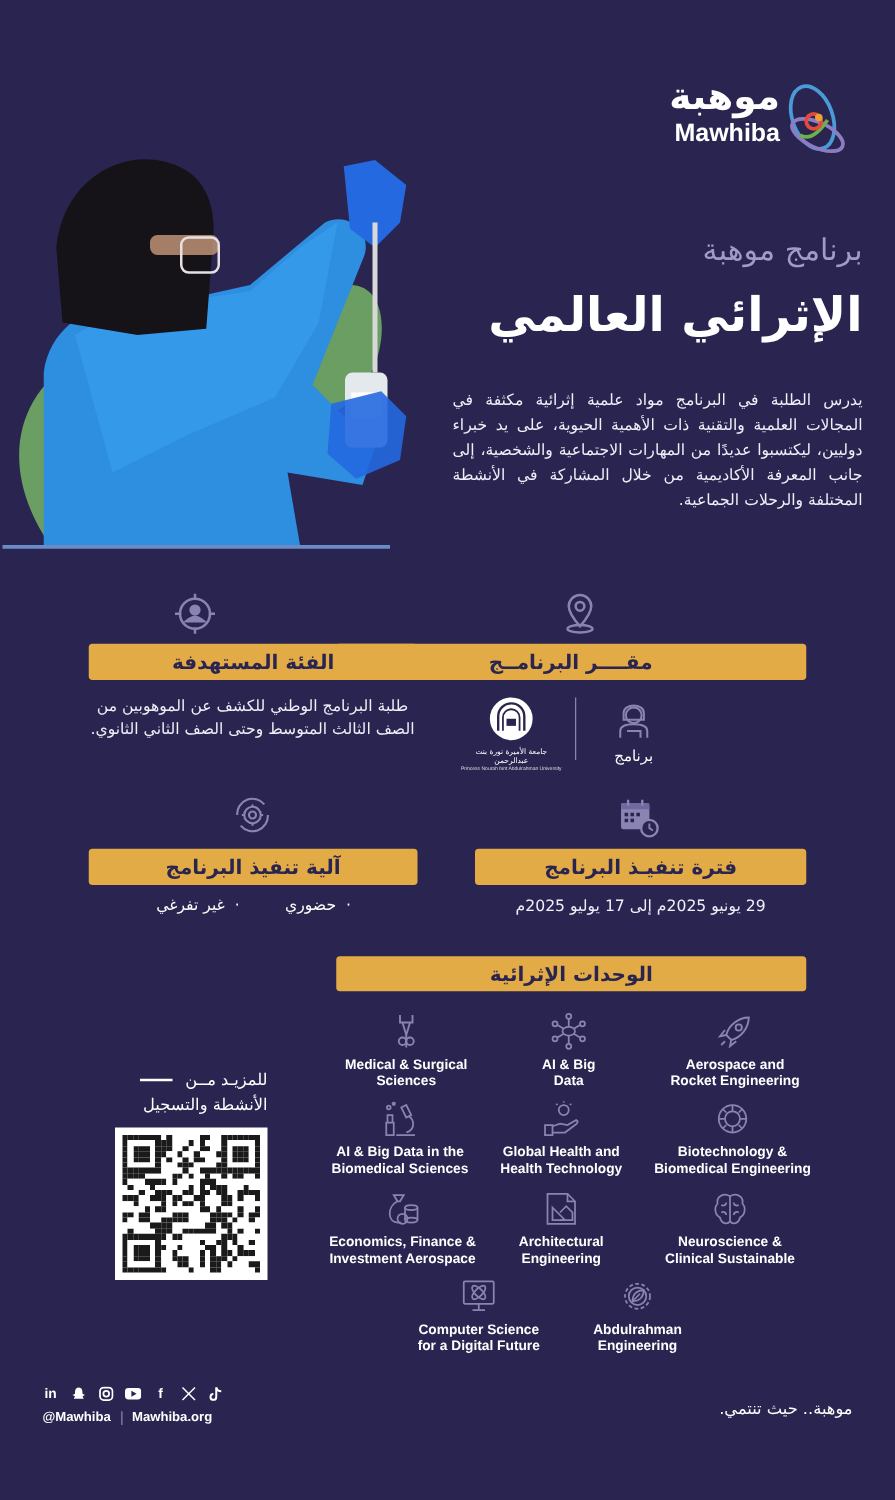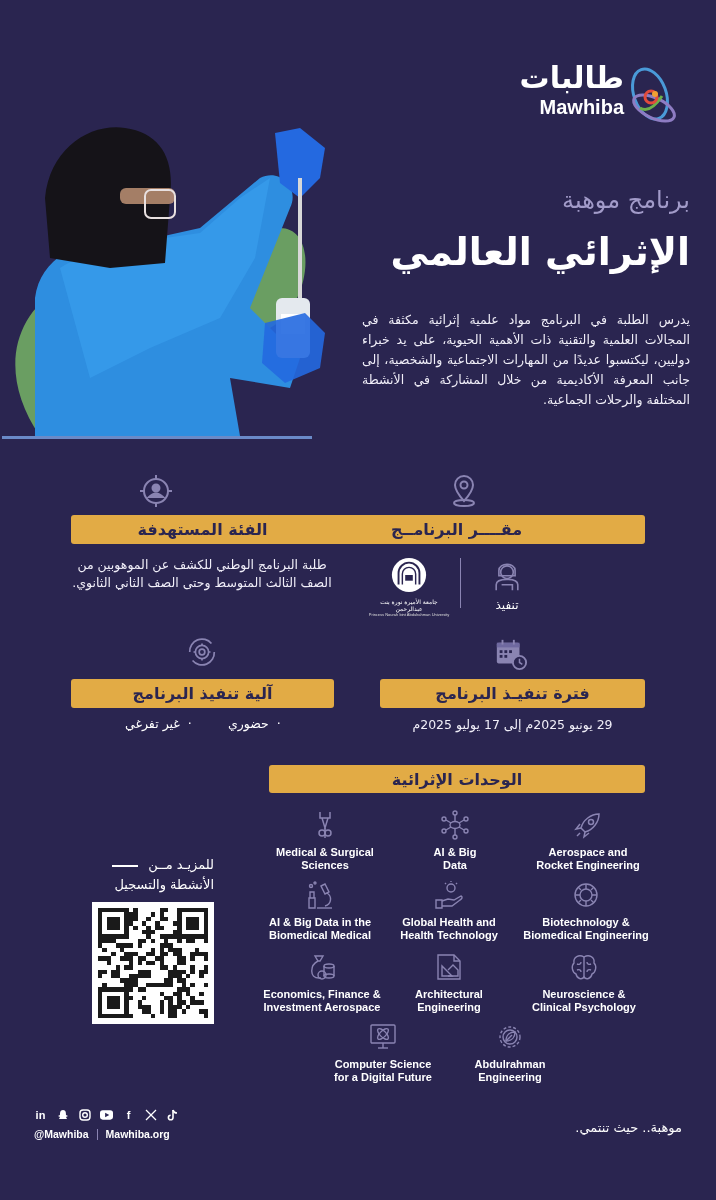--- a/index.html
+++ b/index.html
@@ -40,21 +40,21 @@
   .social-row { left: 34px; top: 1108px; display: flex; gap: 9px; align-items: center; }
   .social-row span { width: 13px; height: 13px; display: inline-flex; align-items: center; justify-content: center; font-size: 11px; font-weight: bold; color: #fff; font-family: "Liberation Sans", sans-serif; }
   .footer-handles { left: 34px; top: 1128px; font-family: "Liberation Sans", sans-serif; font-size: 10.5px; font-weight: bold; color: #fff; display: flex; gap: 8px; align-items: center; }
   .footer-handles .sep { width: 1px; height: 11px; background: #8a84b2; }
   .tagline { right: 34px; top: 1120px; font-size: 13px; color: #fff; direction: rtl; }
 </style>
 </head>
 <body>
 
 <div class="abs logo">
-  <div class="logo-ar">طالبات</div>
+  <div class="logo-ar">موهبة</div>
   <div class="logo-en">Mawhiba</div>
   <svg class="logo-mark" viewBox="0 0 56 66">
     <ellipse cx="24" cy="30" rx="16" ry="26" fill="none" stroke="#4a9ad8" stroke-width="3" transform="rotate(-20 24 30)"></ellipse>
     <ellipse cx="28" cy="44" rx="22" ry="10" fill="none" stroke="#8e7cc3" stroke-width="3" transform="rotate(25 28 44)"></ellipse>
     <path d="M14 44 Q24 50 36 32" fill="none" stroke="#6cb04a" stroke-width="3"></path>
     <circle cx="25" cy="33" r="6" fill="none" stroke="#e24b3b" stroke-width="3"></circle>
     <circle cx="29" cy="30" r="3" fill="#f0a033"></circle>
   </svg>
 </div>
 
@@ -100,21 +100,21 @@
 </div>
 <div class="abs gold-bar" style="left:268px; top:515px; width:377px; height:29px;">مقــــر البرنامــج</div>
 
 <div class="abs" style="left:482px; top:556px; width:50px; text-align:center;">
   <svg viewBox="0 0 40 40" width="36" height="36" fill="none" stroke="#8a84b2" stroke-width="1.8">
     <path d="M11 16 C 11 7, 29 7, 29 16 L 29 22 L 11 22 Z"></path>
     <circle cx="20" cy="18" r="7"></circle>
     <path d="M8 38 L 8 32 C 8 28, 13 26, 20 26 C 27 26, 32 28, 32 32 L 32 38"></path>
     <path d="M14 32 L 26 32 L 26 38"></path>
   </svg>
-  <div style="font-size:12px; direction:rtl; color:#fff; margin-top:2px;">تنفيذ</div>
+  <div style="font-size:12px; direction:rtl; color:#fff; margin-top:2px;">برنامج</div>
 </div>
 <div class="abs" style="left:460px; top:558px; width:1px; height:50px; background:#8a84b2;"></div>
 <div class="abs" style="left:368px; top:556px; width:82px; text-align:center;">
   <svg viewBox="0 0 40 40" width="38" height="38">
     <circle cx="20" cy="20" r="18" fill="#fff"></circle>
     <path d="M9 30 L 9 18 A 11 11 0 0 1 31 18 L 31 30" fill="none" stroke="#2a2550" stroke-width="2"></path>
     <path d="M13 30 L 13 19 A 7 7 0 0 1 27 19 L 27 30" fill="none" stroke="#2a2550" stroke-width="1.5"></path>
     <rect x="16" y="20" width="8" height="6" fill="#2a2550"></rect>
   </svg>
   <div style="font-size:6px; direction:rtl; color:#fff; line-height:7px;">جامعة الأميرة نورة بنت عبدالرحمن</div>
@@ -206,21 +206,21 @@
   <div class="uicon"><svg viewBox="0 0 30 30" fill="none" stroke="#8a84b2" stroke-width="1.4">
         <path d="M4 28 L 4 18 L 10 18 L 10 28 Z"></path>
         <path d="M5 18 L 5 12 L 9 12 L 9 18"></path>
         <path d="M16 6 L 20 4 L 24 12 L 20 14 Z"></path>
         <path d="M22 13 C 27 16, 27 24, 20 26"></path>
         <line x1="12" y1="28" x2="27" y2="28"></line>
         <circle cx="6" cy="6" r="1.5"></circle>
         <circle cx="10" cy="3" r="1"></circle>
       </svg></div>
   <div class="ulabel">AI &amp; Big Data in the</div>
-  <div class="ulabel">Biomedical Medical</div>
+  <div class="ulabel">Biomedical Sciences</div>
 </div>
 <div class="abs unit" style="left:379px; top:880px;">
   <div class="uicon"><svg viewBox="0 0 30 30" fill="none" stroke="#8a84b2" stroke-width="1.4">
         <circle cx="17" cy="8" r="4"></circle>
         <line x1="17" y1="1" x2="17" y2="2"></line>
         <line x1="11" y1="3" x2="12" y2="4"></line>
         <line x1="23" y1="3" x2="22" y2="4"></line>
         <path d="M2 20 L 8 20 L 8 28 L 2 28 Z"></path>
         <path d="M8 21 L 14 19 L 20 20 L 27 16 C 29 17, 28 19, 26 20 L 18 26 L 8 26"></path>
       </svg></div>
@@ -259,21 +259,21 @@
   <div class="ulabel">Architectural</div>
   <div class="ulabel">Engineering</div>
 </div>
 <div class="abs unit" style="left:514px; top:952px;">
   <div class="uicon"><svg viewBox="0 0 30 30" fill="none" stroke="#8a84b2" stroke-width="1.4">
         <path d="M15 5 C 10 2, 4 5, 5 11 C 2 14, 3 20, 7 22 C 8 27, 13 28, 15 25 C 17 28, 22 27, 23 22 C 27 20, 28 14, 25 11 C 26 5, 20 2, 15 5 Z"></path>
         <line x1="15" y1="5" x2="15" y2="25"></line>
         <path d="M8 12 C 10 13, 12 12, 12 10 M22 12 C 20 13, 18 12, 18 10 M8 18 C 10 17, 12 18, 12 20 M22 18 C 20 17, 18 18, 18 20"></path>
       </svg></div>
   <div class="ulabel">Neuroscience &amp;</div>
-  <div class="ulabel">Clinical Psychology</div>
+  <div class="ulabel">Clinical Sustainable</div>
 </div>
 
 <div class="abs unit" style="left:313px; top:1022px;">
   <div class="uicon"><svg viewBox="0 0 30 30" fill="none" stroke="#8a84b2" stroke-width="1.4">
         <rect x="3" y="3" width="24" height="18" rx="1"></rect>
         <line x1="10" y1="26" x2="20" y2="26"></line>
         <line x1="15" y1="21" x2="15" y2="26"></line>
         <ellipse cx="15" cy="12" rx="7" ry="3" transform="rotate(45 15 12)"></ellipse>
         <ellipse cx="15" cy="12" rx="7" ry="3" transform="rotate(-45 15 12)"></ellipse>
       </svg></div>

